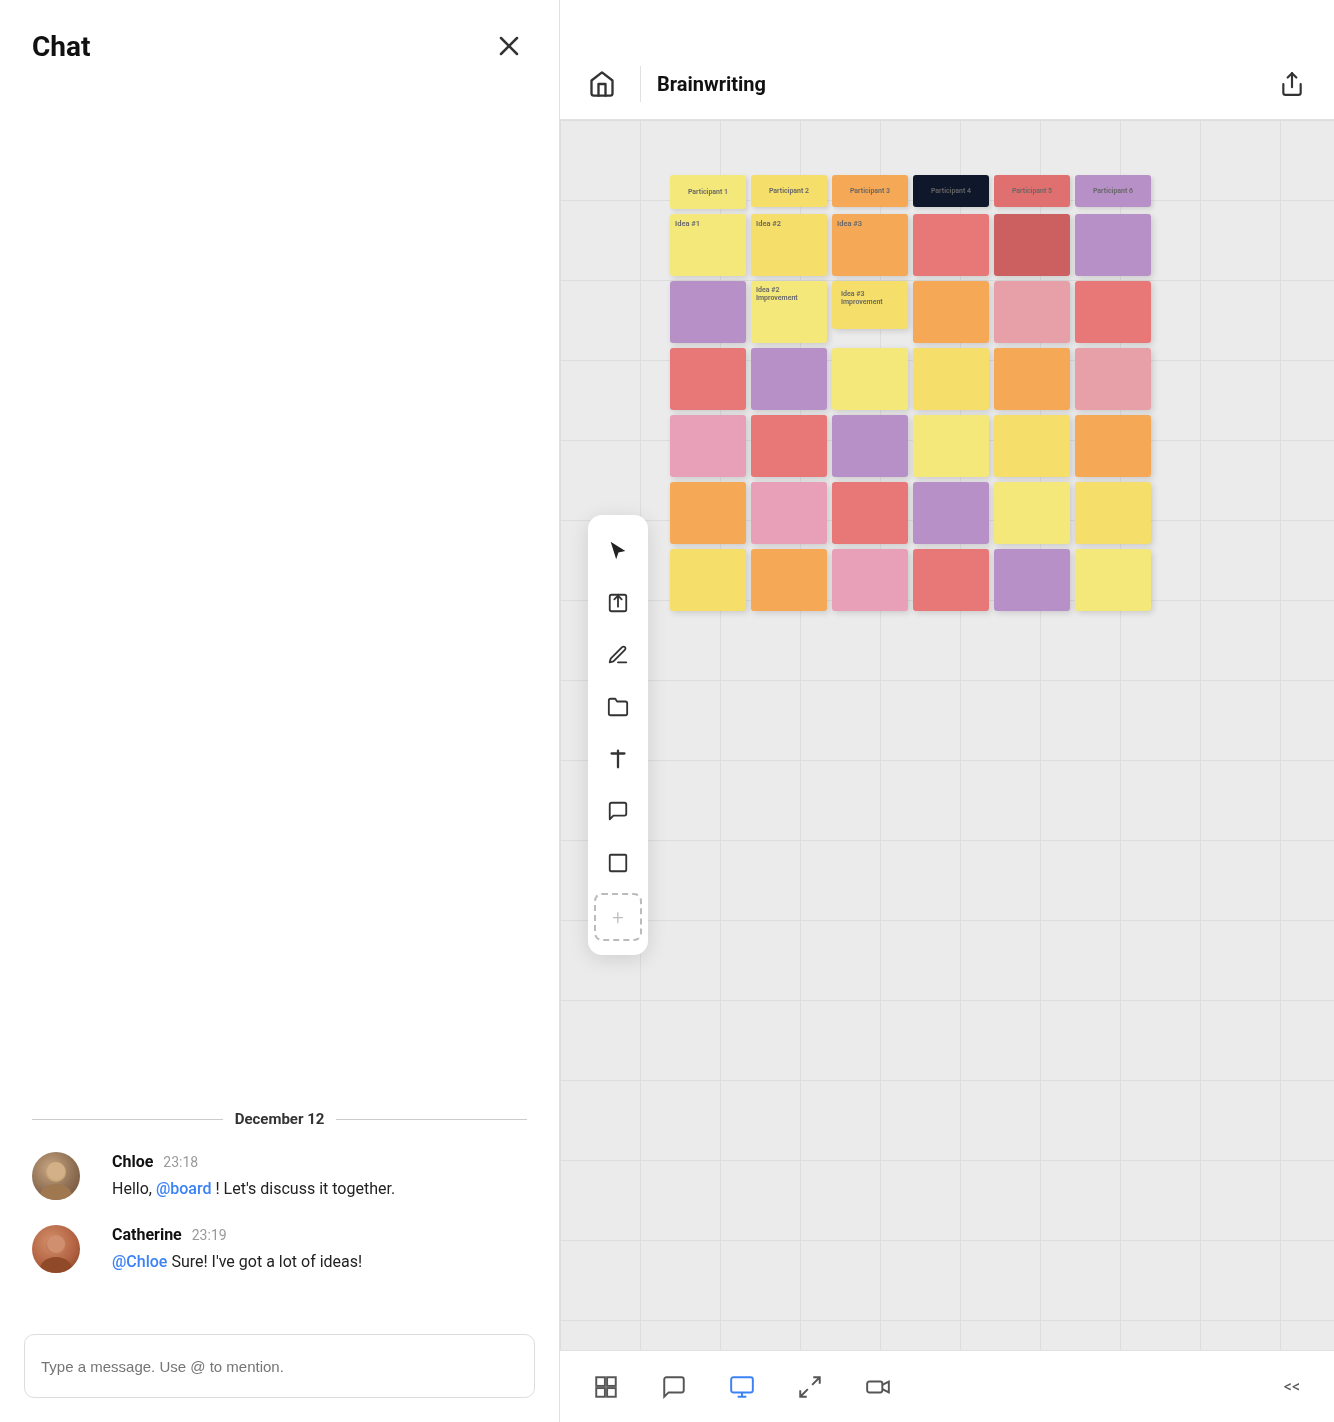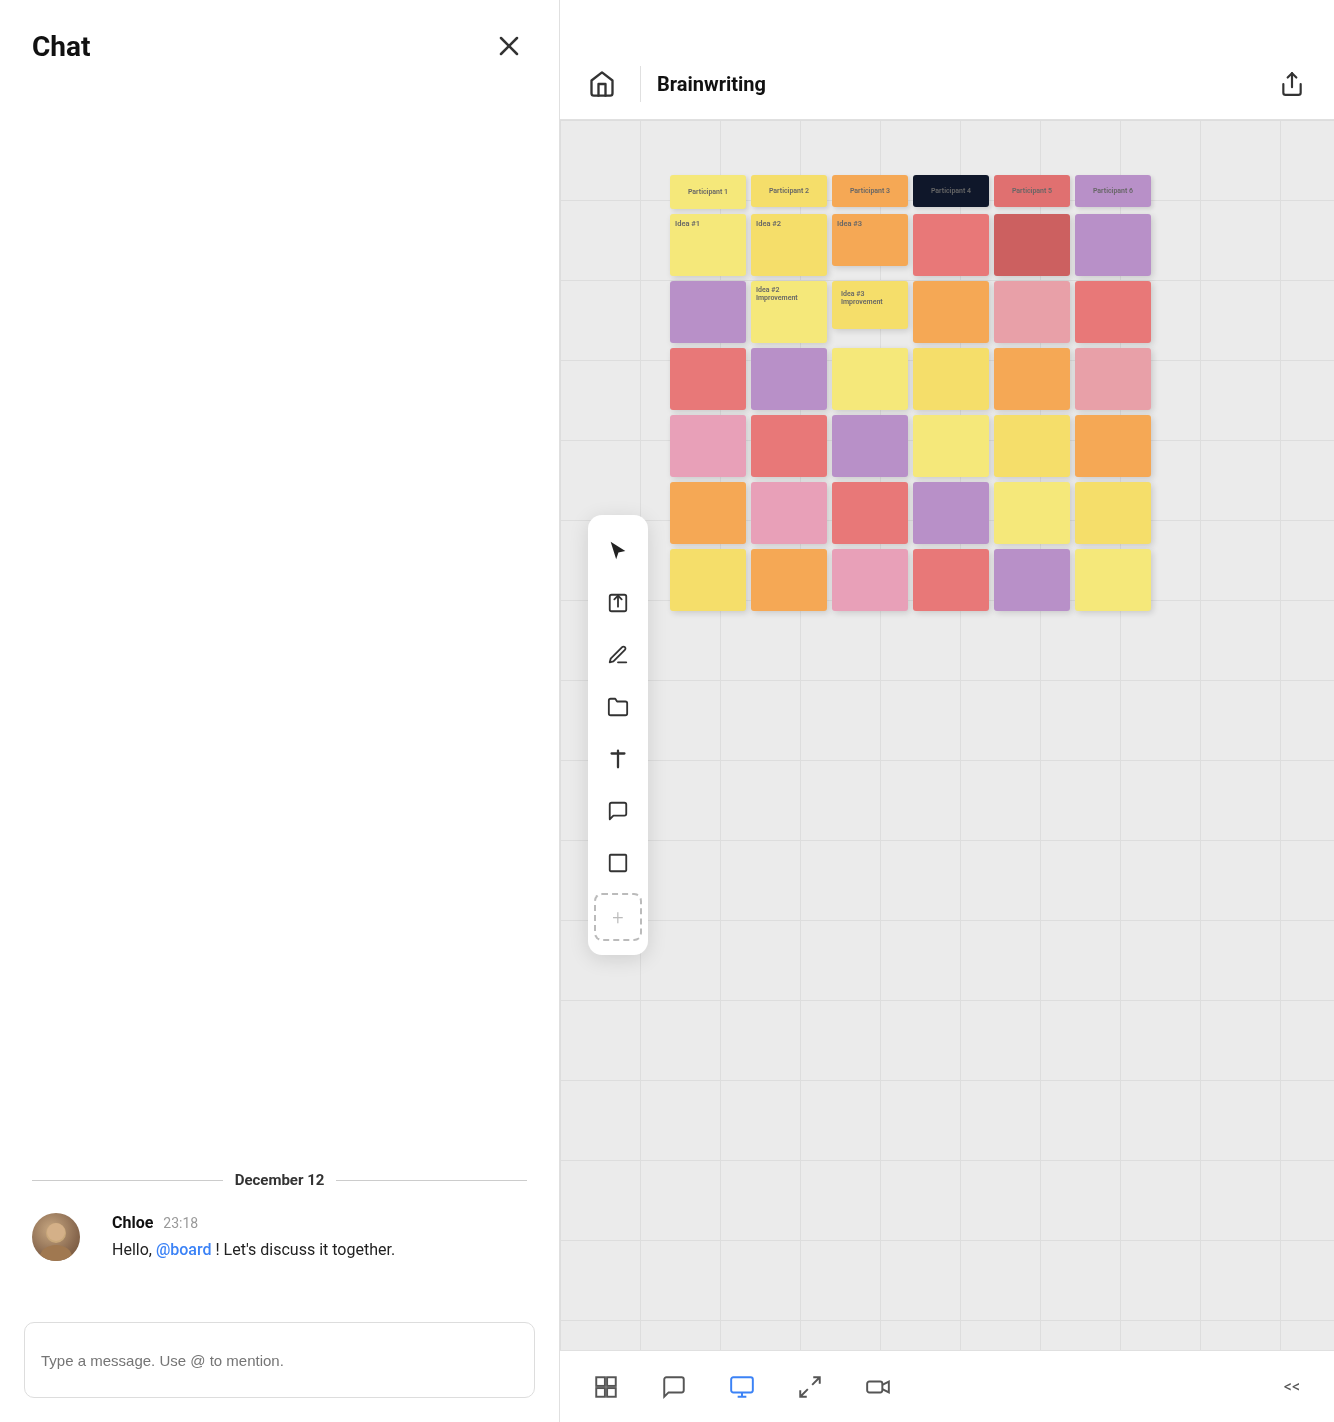--- a/index.html
+++ b/index.html
@@ -116,21 +116,21 @@
       font-weight: 500;
     }
 
     .chat-input-area {
       padding: 16px 24px 24px 24px;
       border-top: none;
     }
 
     .chat-input {
       width: 100%;
-      height: 76px;
+      height: 64px;
       border: 1.5px solid #ddd;
       border-radius: 10px;
       padding: 18px 16px;
       font-size: 15px;
       color: #aaa;
       outline: none;
       background: #fff;
     }
 
     
@@ -345,20 +345,38 @@
         <div class="message-meta">
           <span class="message-author">Chloe</span>
           <span class="message-time">23:18</span>
         </div>
         <div class="message-text">
           <span>Hello, </span><span class="mention">@board</span><span> ! Let's discuss it together.</span>
         </div>
       </div>
     </div>
 
+    <div class="message-item">
+      <div class="avatar-circle-catherine">
+        <svg width="48" height="48" viewBox="0 0 48 48">
+          <circle cx="24" cy="20" r="10" fill="#c07a5a"></circle>
+          <ellipse cx="24" cy="44" rx="16" ry="12" fill="#904a2a"></ellipse>
+          <circle cx="24" cy="19" r="9" fill="#d09070"></circle>
+        </svg>
+      </div>
+      <div class="message-content">
+        <div class="message-meta">
+          <span class="message-author">Catherine</span>
+          <span class="message-time">23:19</span>
+        </div>
+        <div class="message-text">
+          <span class="mention">@Chloe</span><span> Sure! I've got a lot of ideas!</span>
+        </div>
+      </div>
+    </div>
   </div>
 
   <div class="chat-input-area">
     <input class="chat-input" type="text" placeholder="Type a message. Use @ to mention." style="">
   </div>
 </div>
 
 <div class="board-panel">
 
   <div class="board-header">
@@ -434,21 +452,21 @@
         <div style="background:#f5de6a; height:32px; border-radius:3px; font-size:7px; font-weight:600; color:#666; display:flex; align-items:center; justify-content:center; padding:3px; text-align:center; box-shadow:2px 2px 4px rgba(0,0,0,0.12);">Participant 2</div>
         <div style="background:#f5a855; height:32px; border-radius:3px; font-size:7px; font-weight:600; color:#666; display:flex; align-items:center; justify-content:center; padding:3px; text-align:center; box-shadow:2px 2px 4px rgba(0,0,0,0.12);">Participant 3</div>
         <div style="background:#0f172a; height:32px; border-radius:3px; font-size:7px; font-weight:600; color:#666; display:flex; align-items:center; justify-content:center; padding:3px; text-align:center; box-shadow:2px 2px 4px rgba(0,0,0,0.12);">Participant 4</div>
         <div style="background:#e07070; height:32px; border-radius:3px; font-size:7px; font-weight:600; color:#666; display:flex; align-items:center; justify-content:center; padding:3px; text-align:center; box-shadow:2px 2px 4px rgba(0,0,0,0.12);">Participant 5</div>
         <div style="background:#b890c8; height:32px; border-radius:3px; font-size:7px; font-weight:600; color:#666; display:flex; align-items:center; justify-content:center; padding:3px; text-align:center; box-shadow:2px 2px 4px rgba(0,0,0,0.12);">Participant 6</div>
       </div>
 
       <div style="display:grid; grid-template-columns: repeat(6, 76px); gap:5px; margin-bottom:5px;">
         <div style="background:#f5e87a; height:62px; border-radius:3px; font-size:7.5px; font-weight:600; color:#666; display:flex; align-items:flex-start; justify-content:flex-start; padding:5px; box-shadow:2px 2px 6px rgba(0,0,0,0.14);">Idea #1</div>
         <div style="background:#f5de6a; height:62px; border-radius:3px; font-size:7.5px; font-weight:600; color:#666; display:flex; align-items:flex-start; justify-content:flex-start; padding:5px; box-shadow:2px 2px 6px rgba(0,0,0,0.14);">Idea #2</div>
-        <div style="background:#f5a855; height:52px; border-radius:3px; font-size:7.5px; font-weight:600; color:#666; display:flex; align-items:flex-start; justify-content:flex-start; padding:5px; box-shadow:2px 2px 6px rgba(0,0,0,0.14);">Idea #3</div>
+        <div style="background:#f5a855; height:62px; border-radius:3px; font-size:7.5px; font-weight:600; color:#666; display:flex; align-items:flex-start; justify-content:flex-start; padding:5px; box-shadow:2px 2px 6px rgba(0,0,0,0.14);">Idea #3</div>
         <div style="background:#e87878; height:62px; border-radius:3px; box-shadow:2px 2px 6px rgba(0,0,0,0.14);"></div>
         <div style="background:#cc6060; height:62px; border-radius:3px; box-shadow:2px 2px 6px rgba(0,0,0,0.14);"></div>
         <div style="background:#b890c8; height:62px; border-radius:3px; box-shadow:2px 2px 6px rgba(0,0,0,0.14);"></div>
       </div>
 
       <div style="display:grid; grid-template-columns: repeat(6, 76px); gap:5px; margin-bottom:5px;">
         <div style="background:#b890c8; height:62px; border-radius:3px; box-shadow:2px 2px 6px rgba(0,0,0,0.14);"></div>
         <div style="background:#f5e87a; height:62px; border-radius:3px; font-size:7px; font-weight:600; color:#666; display:flex; align-items:flex-start; justify-content:flex-start; padding:5px; box-shadow:2px 2px 6px rgba(0,0,0,0.14);">Idea #2 Improvement</div>
         <div style="background:#f5de6a; height:48px; border-radius:3px; font-size:7px; font-weight:600; color:#666; display:flex; align-items:flex-start; justify-content:flex-start; padding:9px; box-shadow:2px 2px 6px rgba(0,0,0,0.14);">Idea #3 Improvement</div>
         <div style="background:#f5a855; height:62px; border-radius:3px; box-shadow:2px 2px 6px rgba(0,0,0,0.14);"></div>

